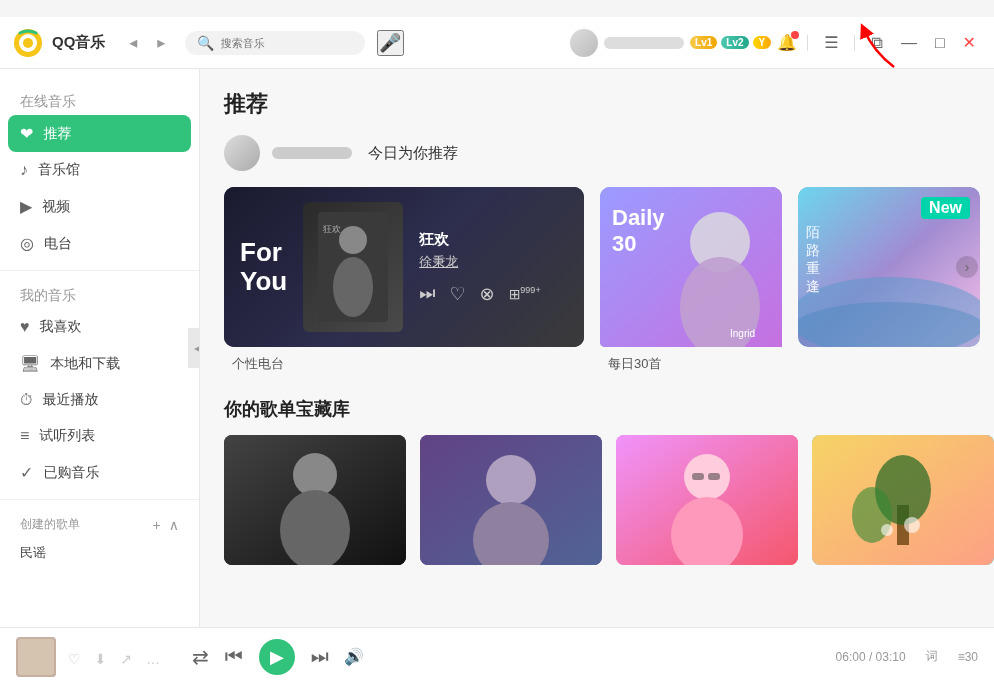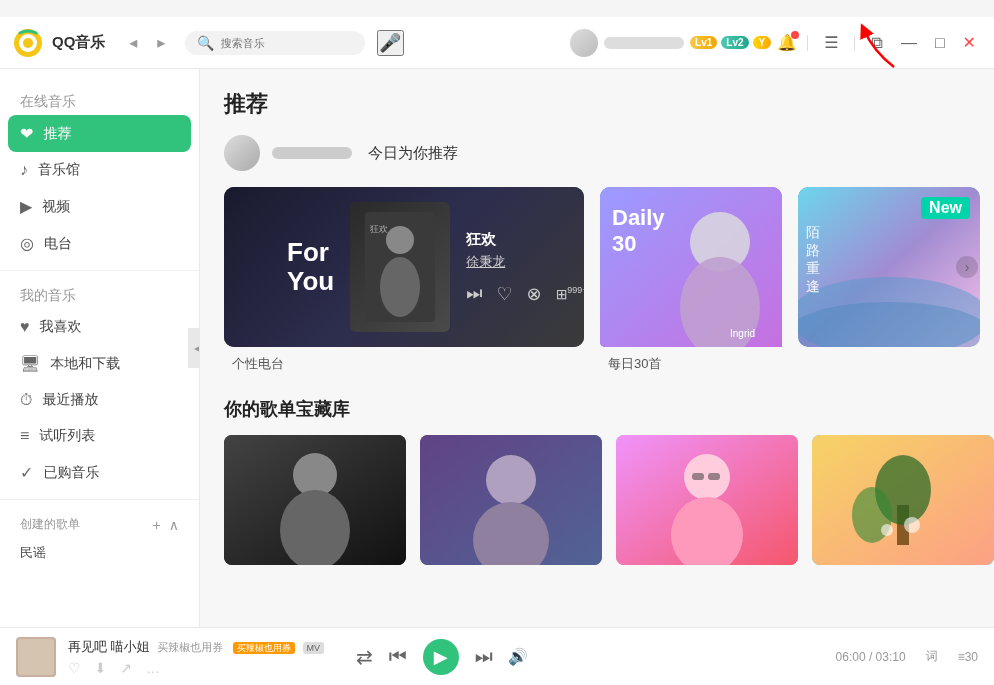--- a/index.html
+++ b/index.html
@@ -235,21 +235,21 @@
       <span style="font-size:15px;color:#333;">今日为你推荐</span>
     </div>
 
     <div class="cards-row">
 
       <div>
         <div class="for-you-card">
           <div class="for-you-bg"></div>
           <div class="for-you-content">
             <div class="for-you-text">
-              <div style="font-size:26px;font-weight:bold;color:#fff;line-height:1.1;margin-left:47px;">For<br>You</div>
+              <div style="font-size:26px;font-weight:bold;color:#fff;line-height:1.1;">For<br>You</div>
             </div>
 
             <div class="for-you-album">
               <div class="for-you-album-inner">
 
                 <svg width="70" height="110" viewBox="0 0 70 110">
                   <rect width="70" height="110" fill="#3a3a3a" rx="4"></rect>
                   <circle cx="35" cy="28" r="14" fill="#888"></circle>
                   <ellipse cx="35" cy="75" rx="20" ry="30" fill="#666"></ellipse>
                   <text x="5" y="20" fill="#aaa" font-size="9" font-family="sans-serif">狂欢</text>
@@ -392,26 +392,20 @@
 </div>
 
 <div class="player-bar">
   <div class="player-thumb">
     <svg width="40" height="40" viewBox="0 0 40 40">
       <rect width="40" height="40" fill="#c8b0a0" rx="4"></rect>
       <rect x="2" y="2" width="36" height="36" fill="#d4c4b0" rx="3"></rect>
     </svg>
   </div>
   <div class="player-info">
-    <div class="player-song">
-      <span>再见吧 喵小姐</span>
-      <span style="color:#999;font-size:11px;margin-left:4px;">买辣椒也用券</span>
-      <span style="background:#ff9900;color:#fff;font-size:9px;padding:1px 4px;border-radius:3px;margin-left:6px;">买辣椒也用券</span>
-      <span style="background:#ddd;color:#666;font-size:9px;padding:1px 4px;border-radius:3px;margin-left:4px;">MV</span>
-    </div>
     <div style="display:flex;gap:14px;margin-top:4px;">
       <span style="cursor:pointer;color:#ccc;font-size:14px;">♡</span>
       <span style="cursor:pointer;color:#ccc;font-size:14px;">⬇</span>
       <span style="cursor:pointer;color:#ccc;font-size:14px;">↗</span>
       <span style="cursor:pointer;color:#ccc;font-size:14px;">…</span>
     </div>
   </div>
   <div class="player-controls">
     <button class="player-btn">⇄</button>
     <button class="player-btn">⏮</button>

